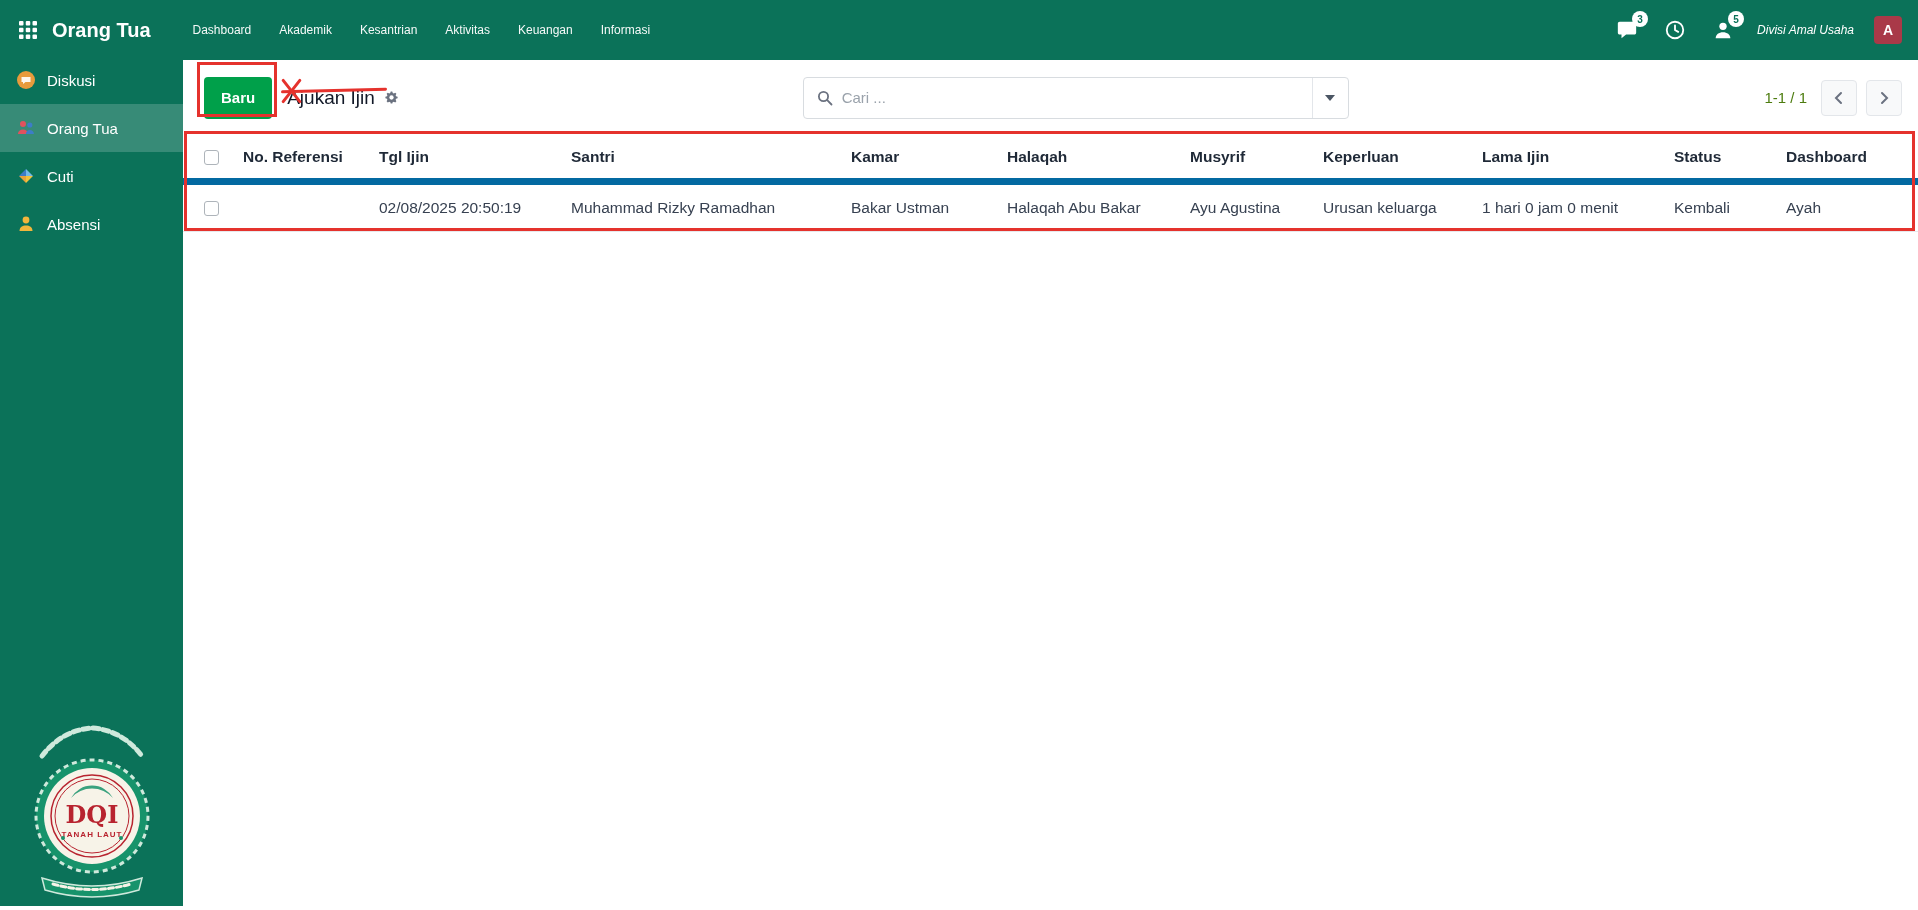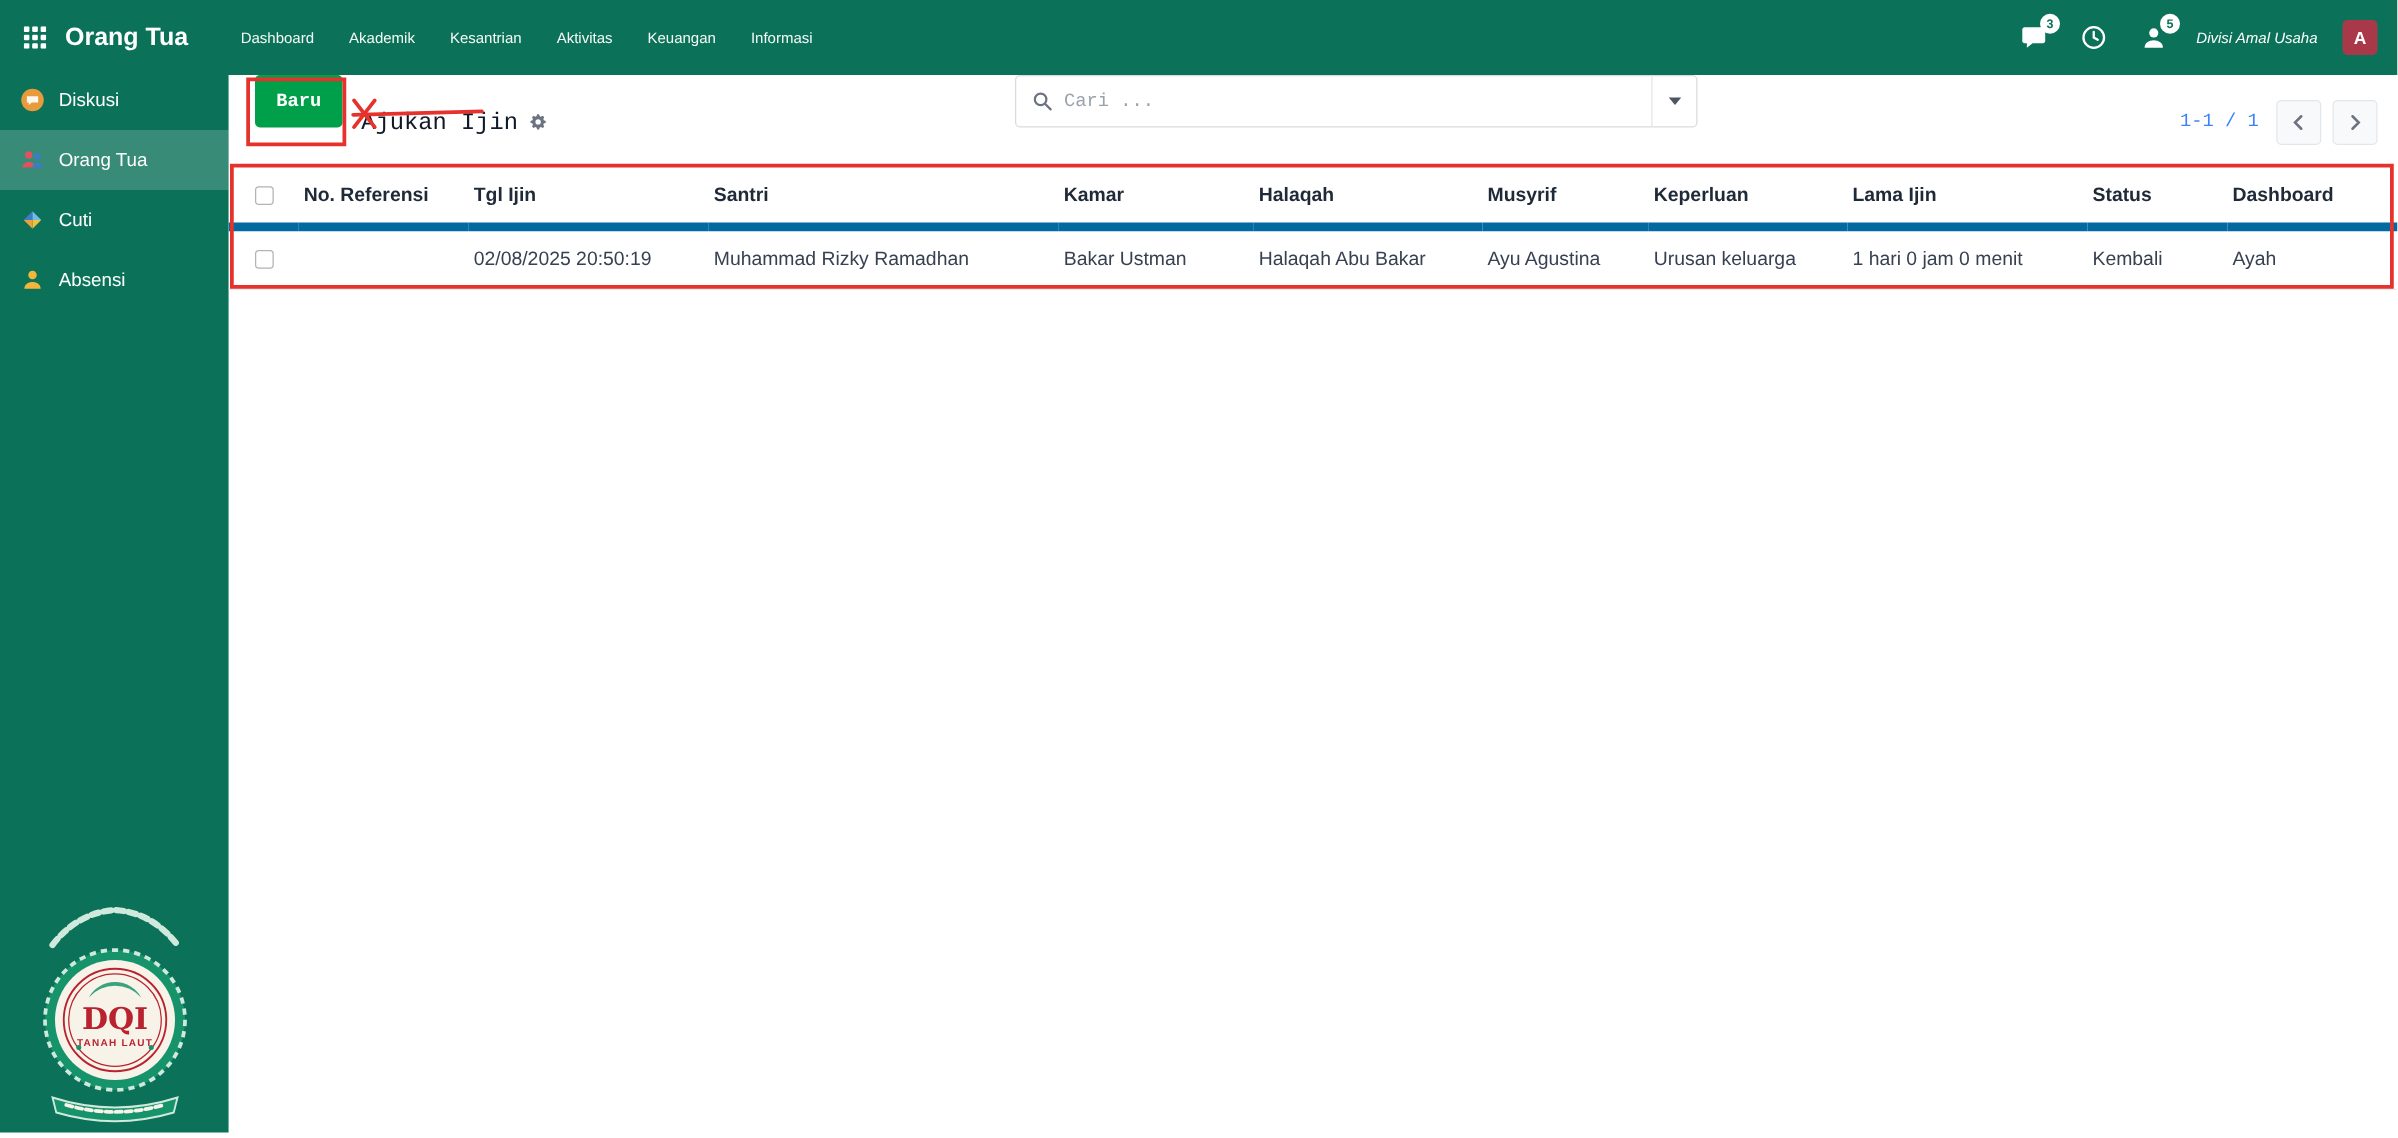--- a/index.html
+++ b/index.html
@@ -42,21 +42,21 @@
   .side-item {
     height: 48px; display: flex; align-items: center; gap: 11px;
     padding-left: 16px; color: #fff; font-size: 15px; cursor: pointer;
   }
   .side-item.active { background: rgba(255,255,255,0.18); }
   .side-icon { width: 20px; height: 20px; flex: 0 0 20px; }
   .side-logo { position: absolute; bottom: 0; left: 50%; transform: translateX(-50%); width: 150px; height: 190px; }
 
   
   .main { position: absolute; top: 60px; left: 183px; width: 1735px; height: 850px; background: #fff; }
-  .control-panel { height: 75px; display: flex; padding: 0 16px 0 21px; font-family: Liberation Mono, monospace; }
+  .control-panel { height: 75px; display: flex; align-items: center; padding: 0 16px 0 21px; }
   .btn-new {
     height: 42px; padding: 0 17px; border: none; border-radius: 4px;
     background: #00A04A; color: #fff; font-size: 15px; font-weight: 700;
     font-family: inherit; cursor: pointer;
   }
   .breadcrumb { margin-left: 15px; display: flex; align-items: center; gap: 9px; }
   .breadcrumb-title { font-size: 19px; color: #111827; white-space: nowrap; }
   .gear-btn { display: flex; align-items: center; cursor: pointer; }
 
   .search-box {
@@ -64,21 +64,21 @@
     border: 1px solid #d8dce0; border-radius: 4px; background: #fff;
     display: flex; align-items: center; overflow: hidden;
   }
   .search-icon-wrap { padding: 0 9px 0 13px; display: flex; align-items: center; }
   .search-input { flex: 1; height: 100%; border: none; outline: none; background: transparent; font-size: 15px; color: #ec4899; font-family: inherit; }
   .search-input::placeholder { color: #9aa2ab; }
   .search-caret { width: 36px; height: 100%; border-left: 1px solid #e3e6ea; display: flex; align-items: center; justify-content: center; cursor: pointer; }
   .caret-down { width: 0; height: 0; border-left: 5px solid transparent; border-right: 5px solid transparent; border-top: 6px solid #4b5563; }
 
   .pagination { display: flex; align-items: center; gap: 14px; margin-left: 12px; }
-  .page-label { font-size: 15px; color: #3b82f6; white-space: nowrap; }
+  .page-label { font-size: 15px; color: #4d7c0f; white-space: nowrap; }
   .page-btns { display: flex; gap: 9px; }
   .page-btn {
     width: 36px; height: 36px; border: 1px solid #e3e6ea; border-radius: 4px;
     background: #f8f9fa; display: flex; align-items: center; justify-content: center; cursor: pointer;
   }
 
   
   .list-table { width: 100%; border-collapse: collapse; table-layout: fixed; }
   .list-table th {
     text-align: left; font-size: 15.5px; font-weight: 700; color: #1f2937;

